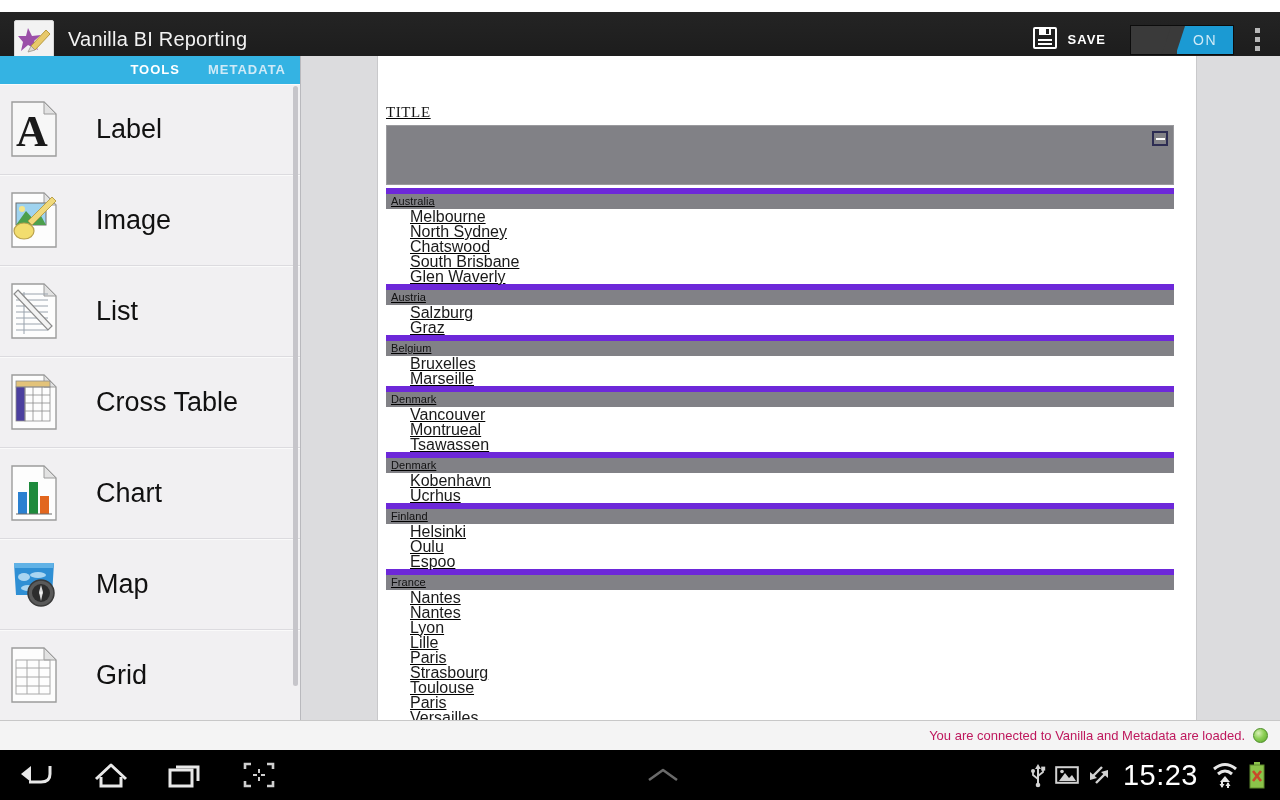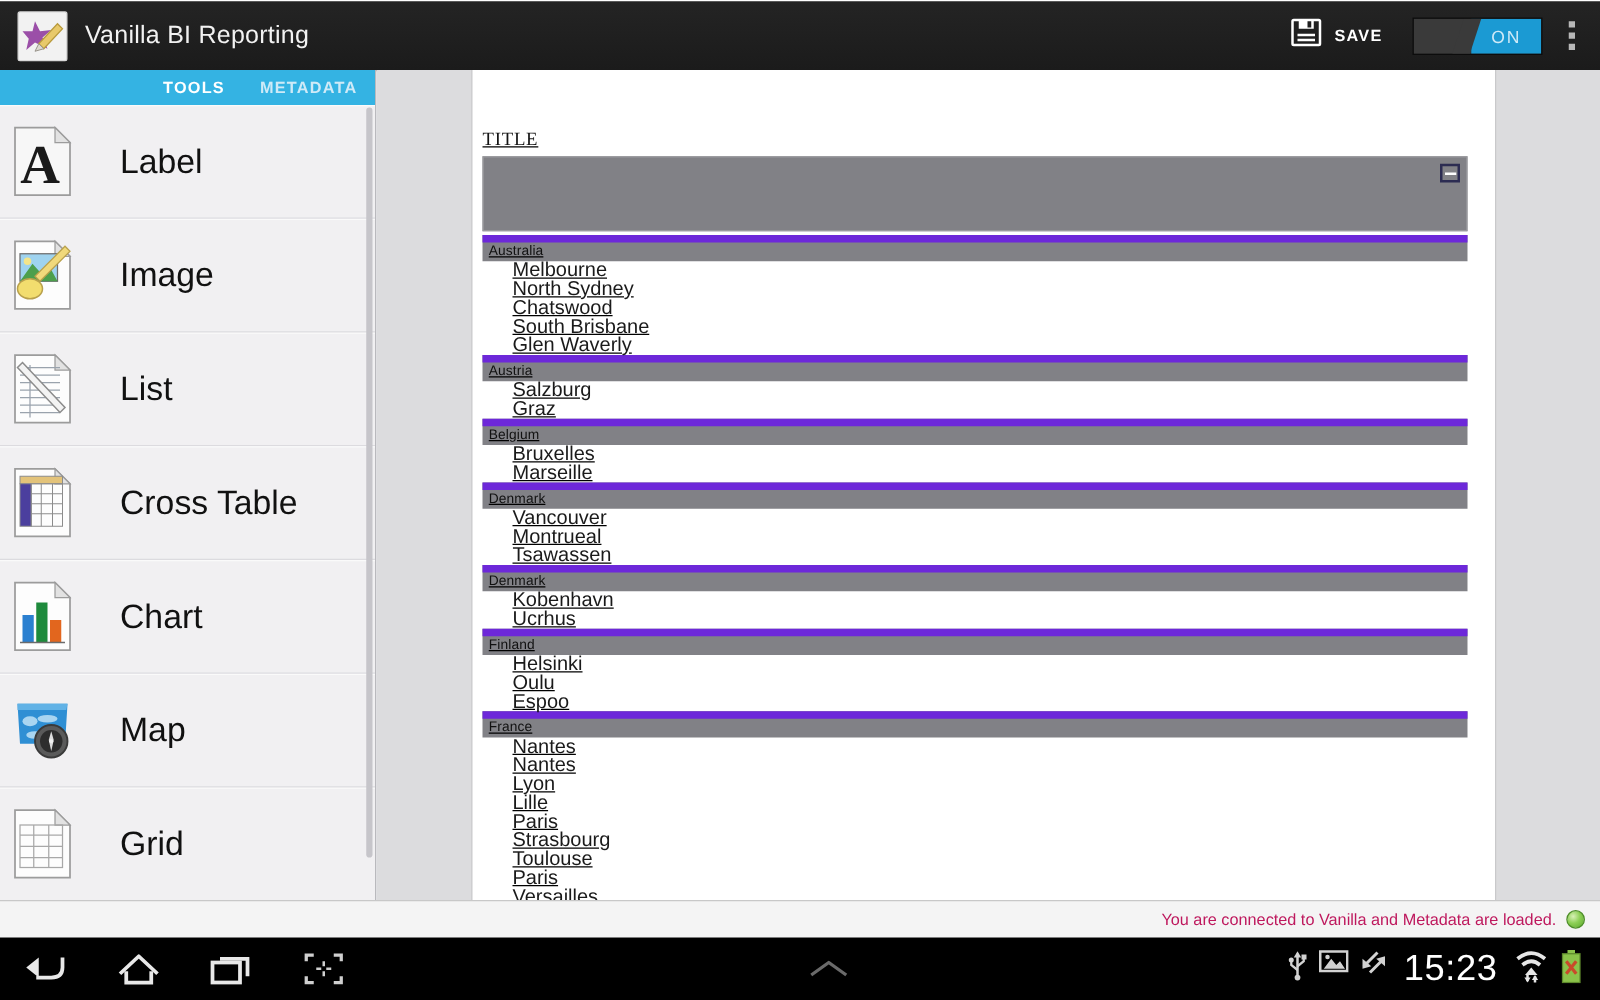--- a/index.html
+++ b/index.html
@@ -6,21 +6,21 @@
   html,body { width:1280px; height:800px; overflow:hidden; }
   body {
     font-family:"Liberation Sans", sans-serif;
     background:#ffffff;
     -webkit-font-smoothing:antialiased;
   }
   .app { position:relative; width:1280px; height:800px; }
 
   
   .actionbar{
-    position:absolute; left:0; top:1px; width:1280px; height:56px;
+    position:absolute; left:0; top:12px; width:1280px; height:56px;
     background:#1f1f1f;
     background:linear-gradient(#242424,#1b1b1b);
     display:flex; align-items:center;
     border-bottom:1px solid #000;
   }
   .app-icon{
     width:40px; height:40px; margin-left:14px;
     background:#f2f2f2; border:1px solid #d9d9d9; border-radius:2px;
     position:relative; overflow:hidden; flex:none;
   }
@@ -140,21 +140,21 @@
   .navbar{
     position:absolute; left:0; top:750px; width:1280px; height:50px;
     background:#000000; display:flex; align-items:center;
   }
   .nav-btn{
     width:74px; height:50px; display:flex; align-items:center;
     justify-content:center; cursor:pointer;
   }
   .nav-center{ flex:1; display:flex; align-items:center; justify-content:center; }
   .sys-tray{
-    margin-left:auto; display:flex; align-items:flex-start; gap:9px;
+    margin-left:auto; display:flex; align-items:center; gap:9px;
     padding-right:14px;
   }
   .clock{ color:#ffffff; font-size:29px; letter-spacing:.5px; margin:0 4px; }
   .tray-ic{ display:flex; align-items:center; }
 </style>
 </head>
 <body>
 
 <div class="app">
 

